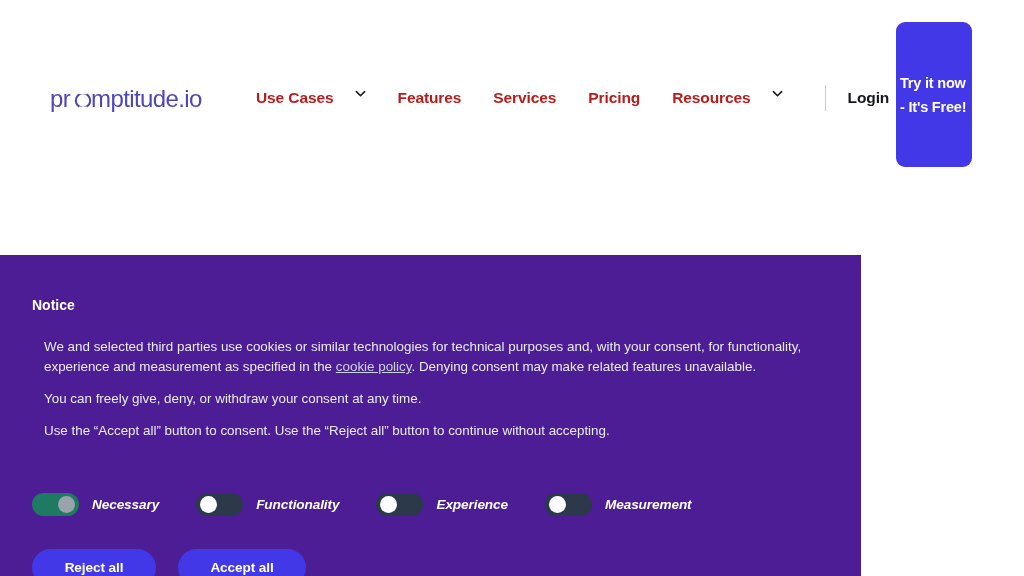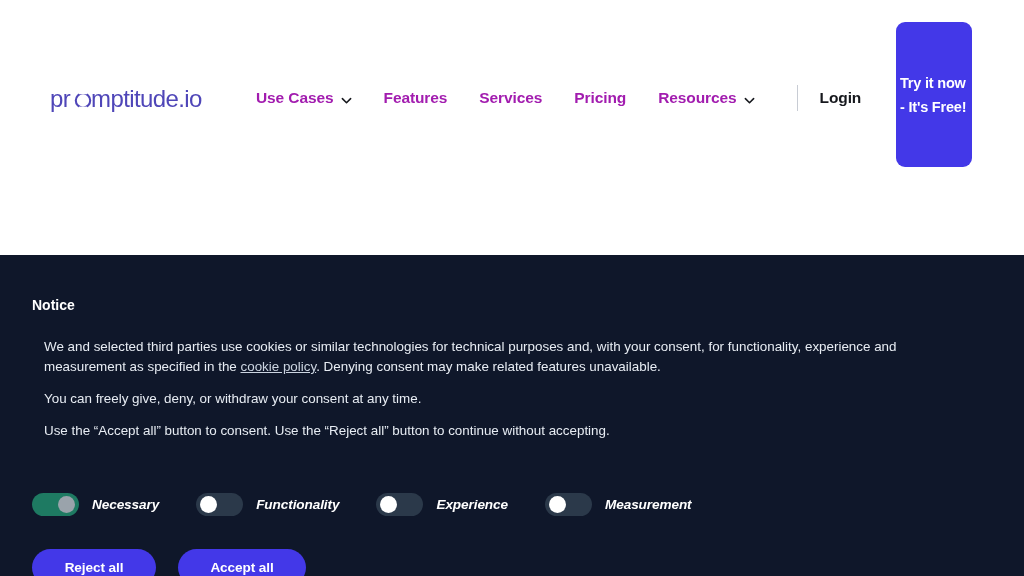--- a/index.html
+++ b/index.html
@@ -51,25 +51,25 @@
   .logo-svg { display: block; }
 
   
   .nav-links {
     display: flex;
     align-items: center;
     gap: 0px;
   }
   .nav-item {
     display: flex;
-    align-items: flex-end;
-    gap: 7px;
+    align-items: flex-start;
+    gap: 21px;
     font-size: 15.5px;
     font-weight: 600;
-    color: #a21caf;
+    color: #b91c1c;
     padding: 0 16px;
     cursor: pointer;
     white-space: nowrap;
     letter-spacing: -0.1px;
   }
   .nav-item:first-child { padding-left: 8px; }
   .caret {
     display: inline-block;
     width: 11px;
     height: 11px;
@@ -115,23 +115,23 @@
     letter-spacing: -0.2px;
     border: none;
     font-family: "Liberation Sans", sans-serif;
   }
 
   
   .cookie-notice {
     position: absolute;
     top: 255px;
     left: 0;
-    width: 1024px;
+    width: 861px;
     height: 321px;
-    background: #0f172a;
+    background: #4c1d95;
     color: #edf1f6;
     padding: 42px 32px 0 32px;
   }
 
   .notice-title {
     font-size: 14px;
     font-weight: 700;
     color: #ffffff;
     margin-bottom: 24px;
     letter-spacing: 0px;

